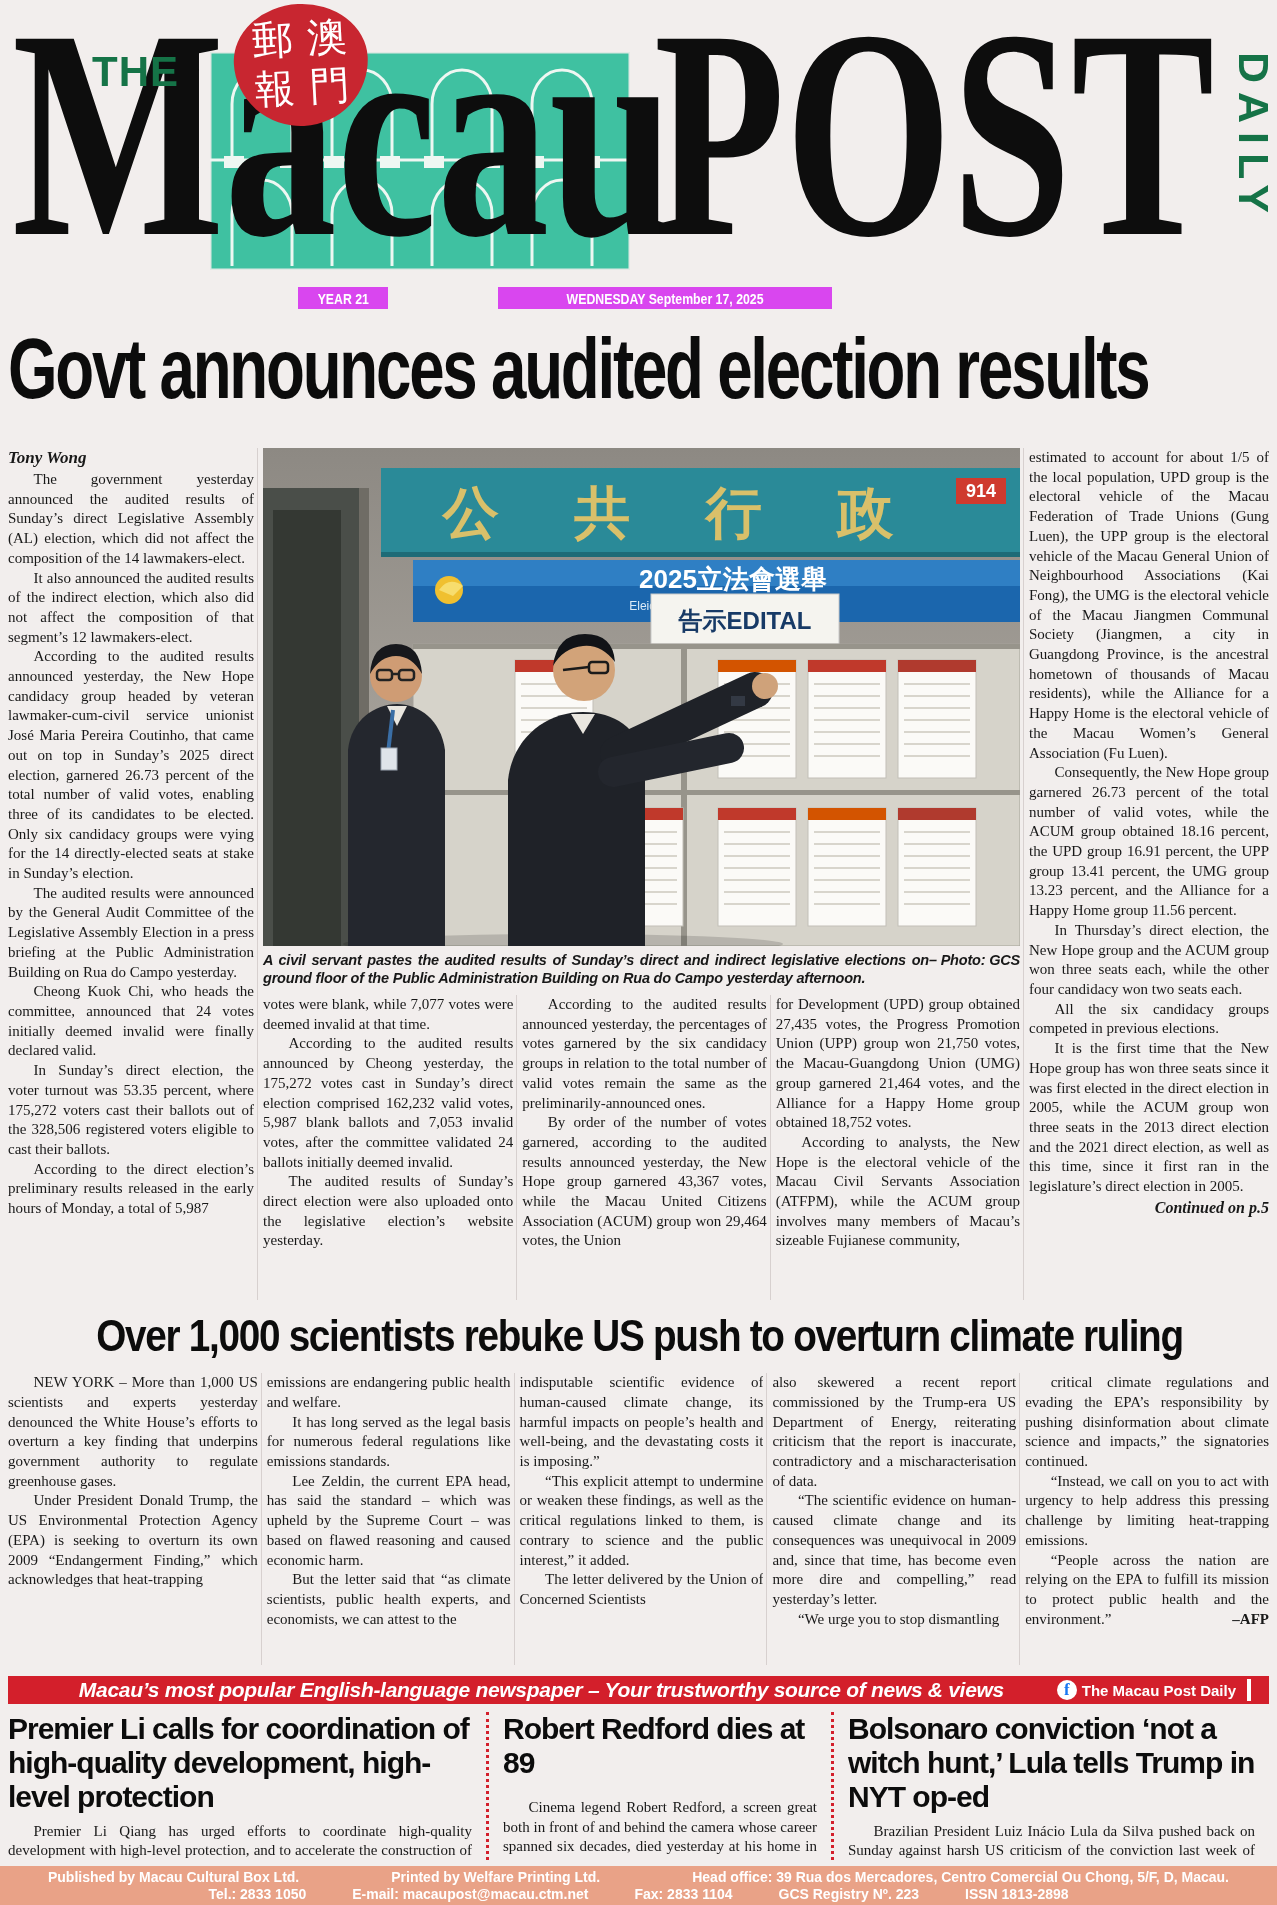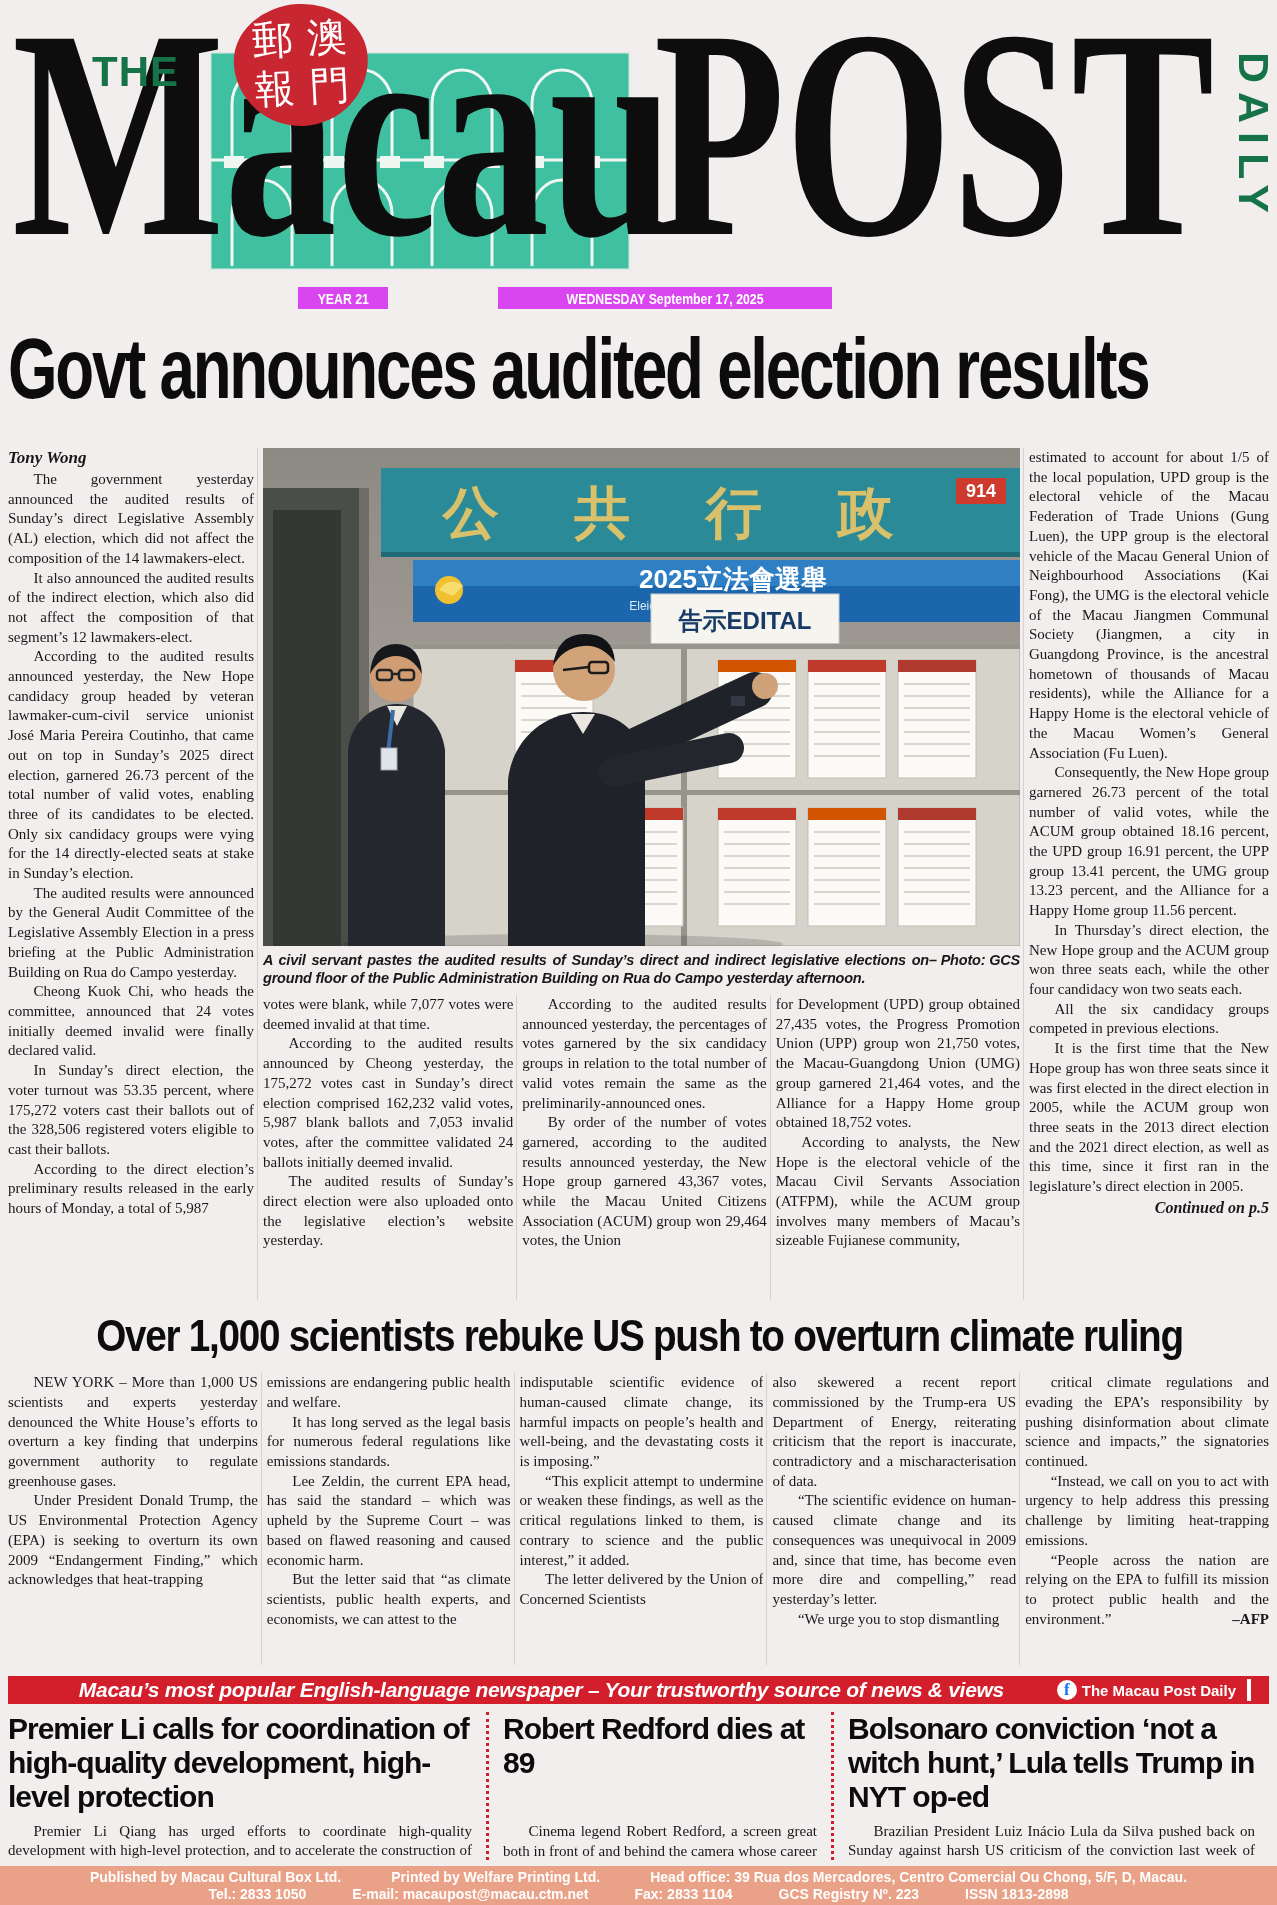--- a/index.html
+++ b/index.html
@@ -82,27 +82,27 @@
     display:flex; align-items:center; justify-content:center;
     font-family:"Liberation Serif",serif; font-weight:bold; font-size:17px; }
   .fb-bar { width:4px; height:22px; background:#fff; margin-left:6px; }
   
   .bottom { position:absolute; left:8px; top:1712px; width:1261px; height:148px;
     display:grid; grid-template-columns:478px 345px 1fr; }
   .bstory { overflow:hidden; padding-right:14px; }
   .bstory + .bstory { border-left:3px dotted #d31f2b; padding-left:14px; }
   .bstory h3 { font-family:"Liberation Sans",sans-serif; font-weight:800; font-size:30px;
     letter-spacing:-1px; line-height:1.14; color:#0c0c0c; margin-bottom:7px; }
-  .bstory.solo h3 { margin-bottom:42px; }
+  .bstory.solo h3 { margin-bottom:18px; }
   .bstory p { font-size:15px; line-height:19.3px; text-align:justify; text-indent:1.7em; }
   
   .footer { position:absolute; left:0; top:1866px; width:1277px; height:39px; background:#e9a287;
     font-family:"Liberation Sans",sans-serif; font-weight:bold; font-size:14px; color:#fff;
     display:flex; flex-direction:column; justify-content:center; gap:1px; }
-  .footer .frow { display:flex; justify-content:center; gap:50px; line-height:16px; }
+  .footer .frow { display:flex; justify-content:center; gap:92px; line-height:16px; }
   .footer .frow2 { gap:46px; }
   
   .photo-wrap svg text { font-family:"Liberation Sans",sans-serif; }
 </style>
 </head>
 <body>
 
 <div class="page">
 
   <div class="masthead">

